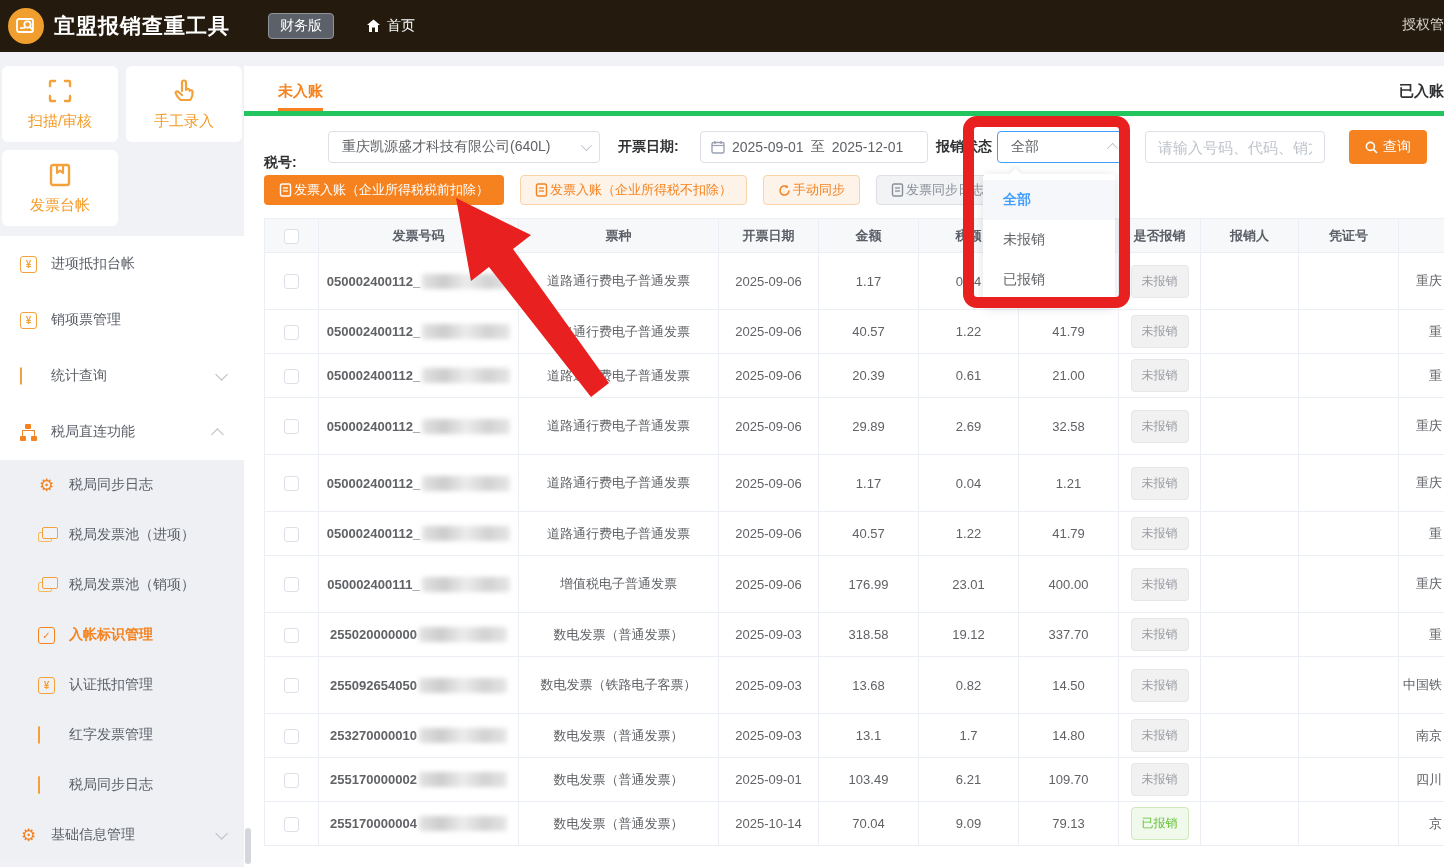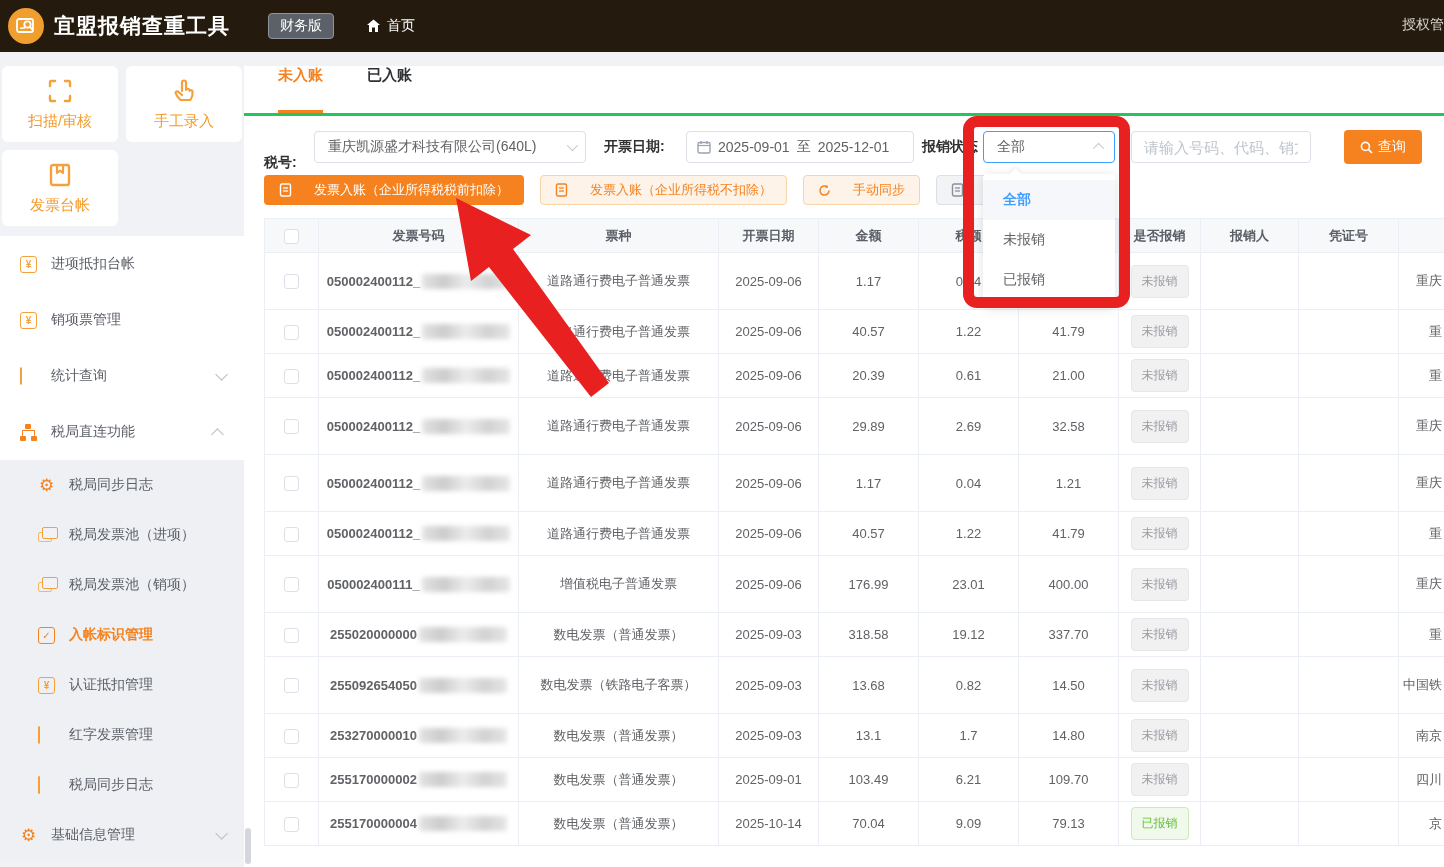--- a/index.html
+++ b/index.html
@@ -56,47 +56,47 @@
   .mi-org i:nth-child(2){ left:0; bottom:0; }
   .mi-org i:nth-child(3){ right:0; bottom:0; }
   .mi-org::after { content:""; position:absolute; left:2px; right:2px; top:6px; height:5px;
     border-left:1.5px solid #f5821f; border-right:1.5px solid #f5821f; border-top:1.5px solid #f5821f;
     border-radius:1px; }
   .mi-doc { width:13px; height:16px; border:1.6px solid #f5a13b; border-radius:2px; margin:0 auto; }
   .mi-doc.filled { background:#f8c98a; }
 
   
   .main { flex:1; background:#fff; margin-top:14px; position:relative; overflow:hidden; }
-  .tabs { display:flex; gap:44px; padding:0 0 0 34px; border-bottom:3px solid #22c55e; height:50px; }
+  .tabs { display:flex; gap:44px; padding:16px 0 0 34px; border-bottom:5px solid #22c55e; height:50px;justify-content:space-between; }
   .tab { font-size:15px; font-weight:bold; color:#303133; cursor:pointer; position:relative; padding-bottom:14px; }
   .tab.active { color:#f5821f; }
   .tab.active::after { content:""; position:absolute; left:0; right:0; bottom:0; height:3px; background:#f5821f; }
 
   .filters { display:flex; align-items:center; margin:15px 0 0 20px; height:32px; font-size:14px; }
   .flabel { font-weight:bold; color:#303133; white-space:nowrap; overflow:visible; }
   .lbl-tax { width:42px;margin-top:32px; }
   .lbl-date { width:74px; margin-left:18px; }
   .lbl-status { width:60px; margin-left:8px; }
   .select-box { height:32px; border:1px solid #dcdfe6; border-radius:4px; background:#fff;
     display:flex; align-items:center; padding:0 10px 0 13px; color:#606266; cursor:pointer; position:relative; }
-  .company-select { width:272px; margin-left:8px; }
+  .company-select { width:272px; margin-left:22px; }
   .select-caret { margin-left:auto; width:8px; height:8px; border-right:1.4px solid #c0c4cc;
     border-bottom:1.4px solid #c0c4cc; transform:rotate(45deg) translateY(-2px); }
   .select-caret.up { transform:rotate(-135deg) translateY(-2px); }
   .date-box { width:228px; margin-left:8px; height:32px; border:1px solid #dcdfe6; border-radius:4px;
     display:flex; align-items:center; gap:7px; padding:0 10px; color:#606266; cursor:pointer; }
   .status-select { width:132px; margin-left:1px; border-color:#409eff; }
   .search-input { width:180px; margin-left:16px; height:32px; border:1px solid #dcdfe6; border-radius:4px;
     padding:0 12px; font-size:15px; color:#606266; font-family:inherit; }
   .search-input::placeholder { color:#bfc4cc; }
-  .query-btn { margin-left:33px; width:78px; height:34px; background:#f5821f; color:#fff; border:none;
+  .query-btn { margin-left:24px; width:78px; height:34px; background:#f5821f; color:#fff; border:none;
     border-radius:4px; font-size:14px; display:flex; align-items:center; justify-content:center; gap:5px; cursor:pointer; }
 
   .actions { display:flex; gap:16px; margin:12px 0 0 20px; }
-  .act-btn { height:30px; border-radius:4px; font-size:13px; display:flex; align-items:center; gap:22px;
+  .act-btn { height:30px; border-radius:4px; font-size:13px; display:flex; align-items:center; gap:2px;
     padding:0 14px; cursor:pointer; border:1px solid transparent; }
   .act-primary { background:#f5821f; color:#fff; }
   .act-outline { background:#fdf3e8; color:#f5821f; border-color:#f8d3a8; }
   .act-disabled { background:#f2f3f5; color:#8a8f99; border-color:#dcdfe6; }
 
   
   .tbl-wrap { margin:13px 0 0 20px; }
   table { border-collapse:collapse; table-layout:fixed; width:1180px; }
   th, td { border:1px solid #ebeef5; font-size:13px; color:#606266; text-align:center; overflow:hidden; }
   thead th { background:#f7f8fa; height:34px; color:#5a5e66; font-weight:bold; }

